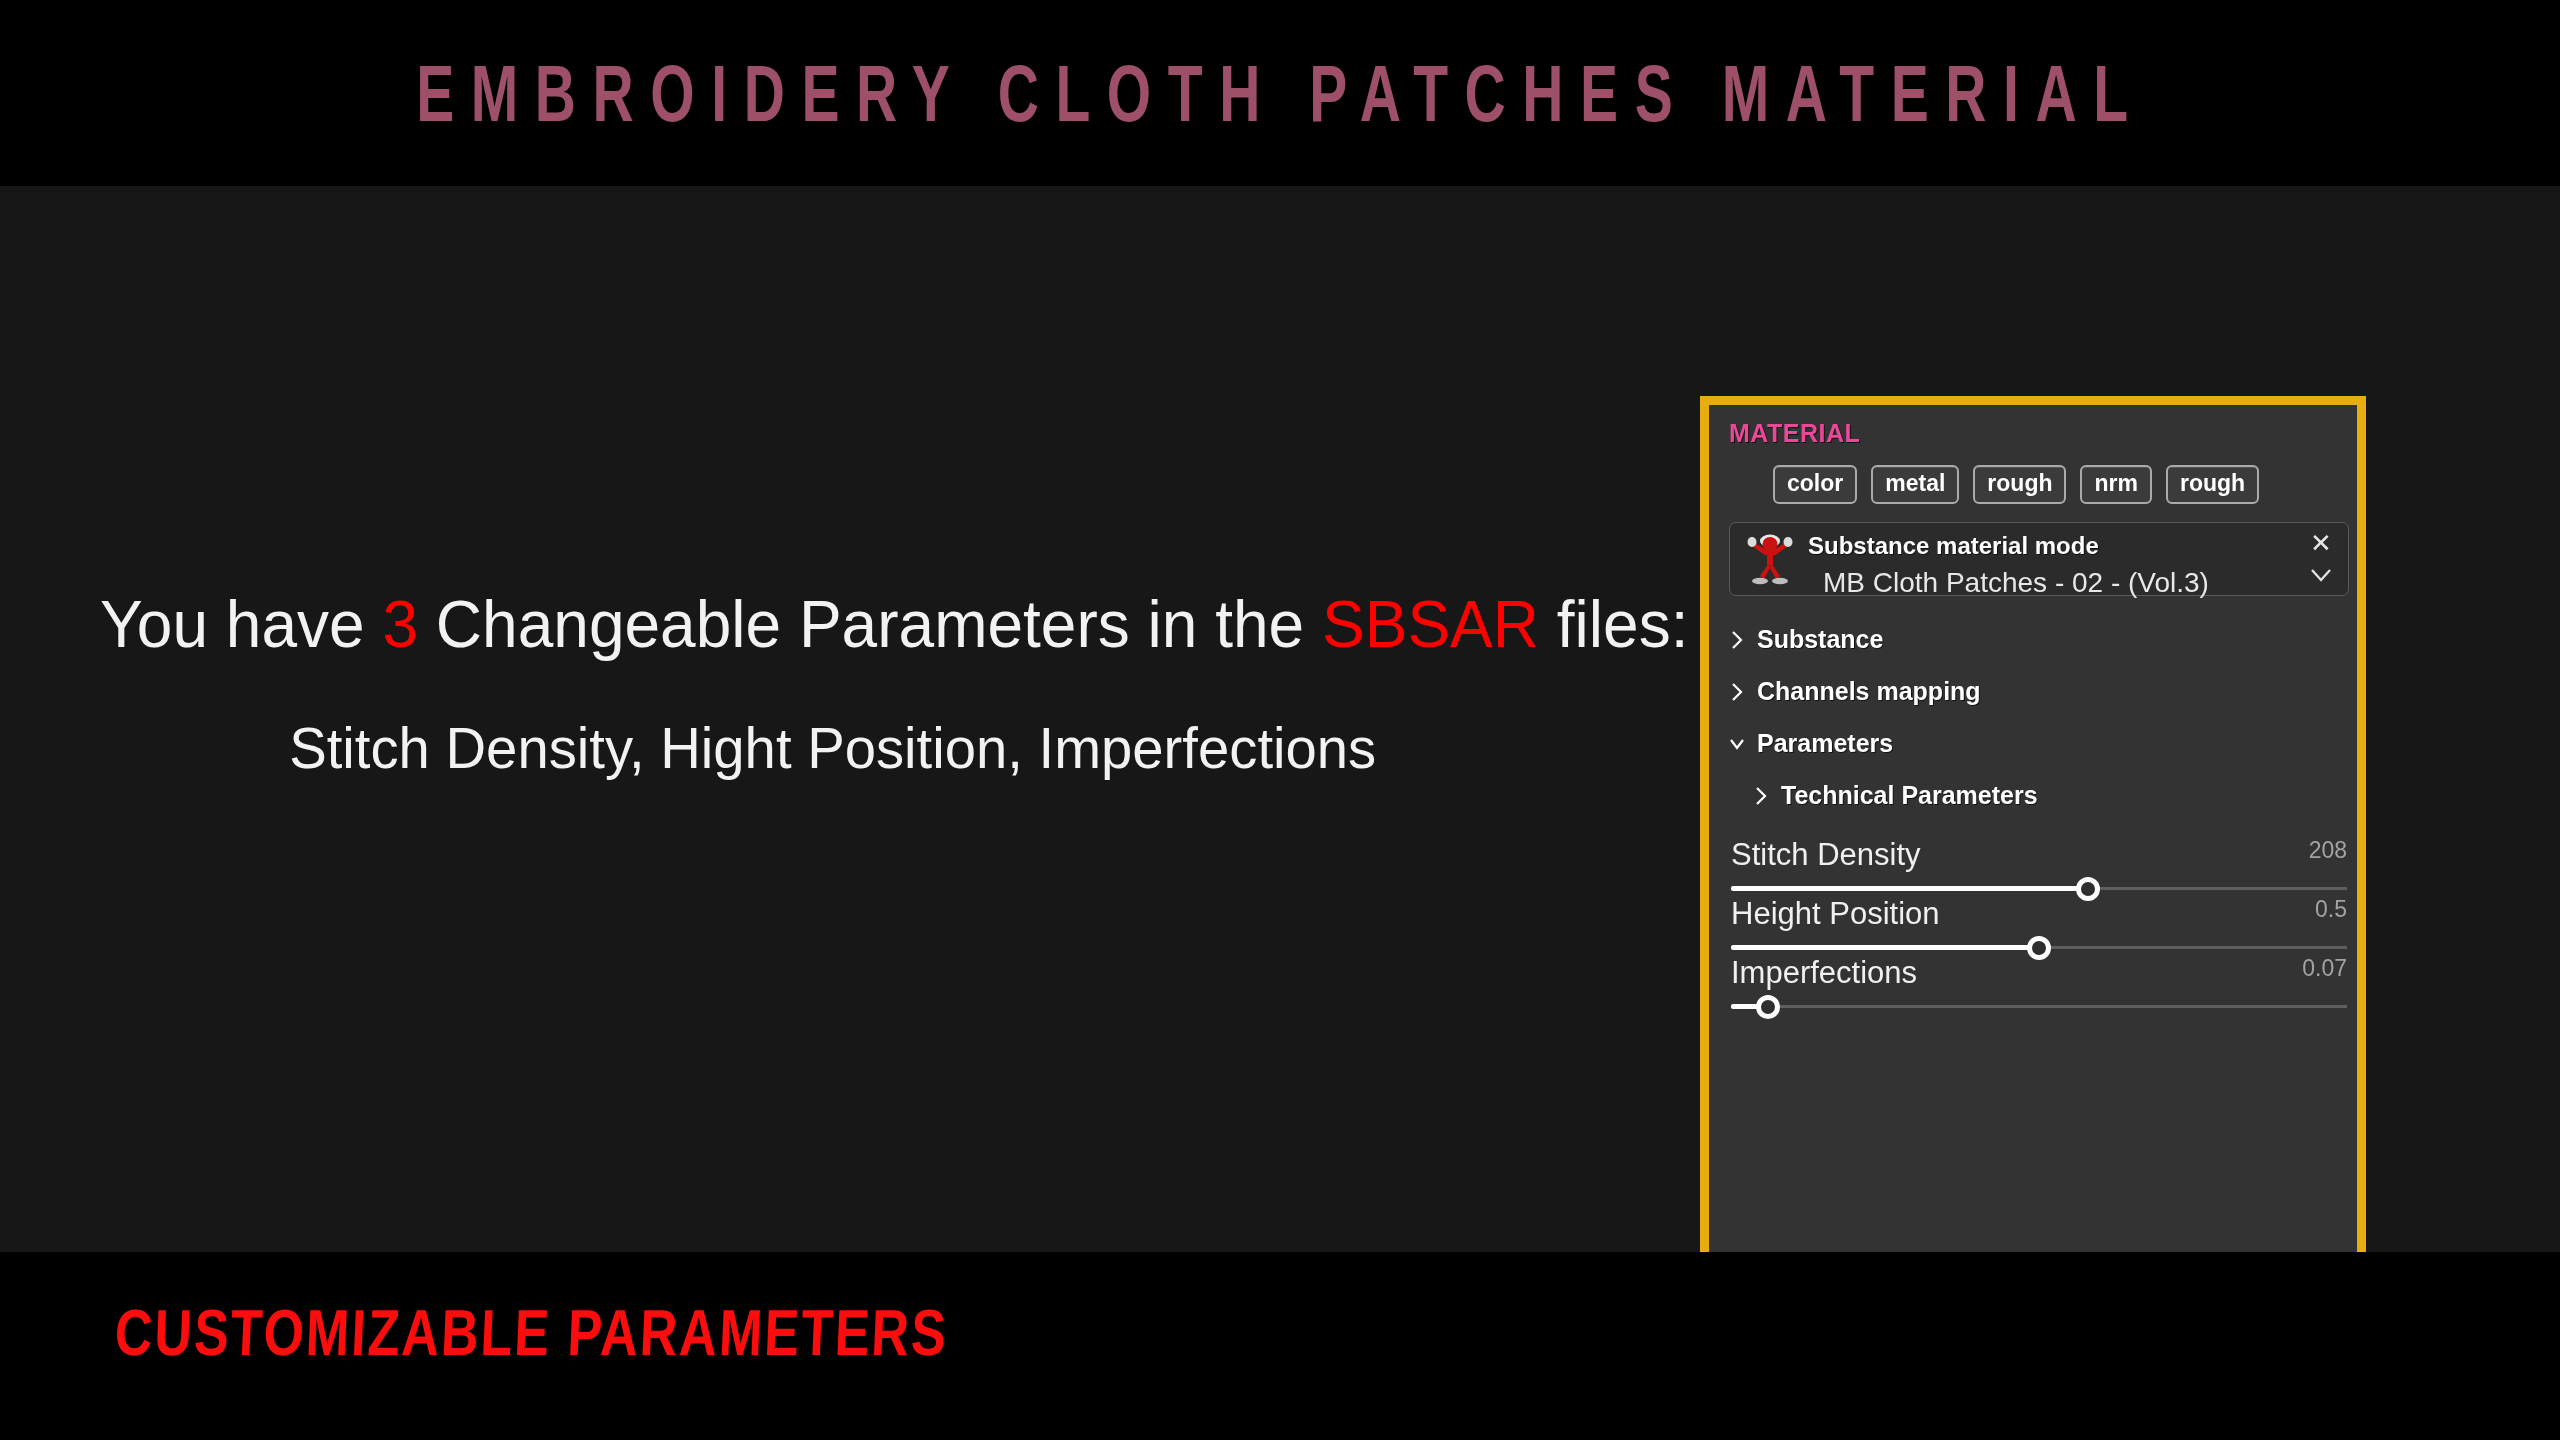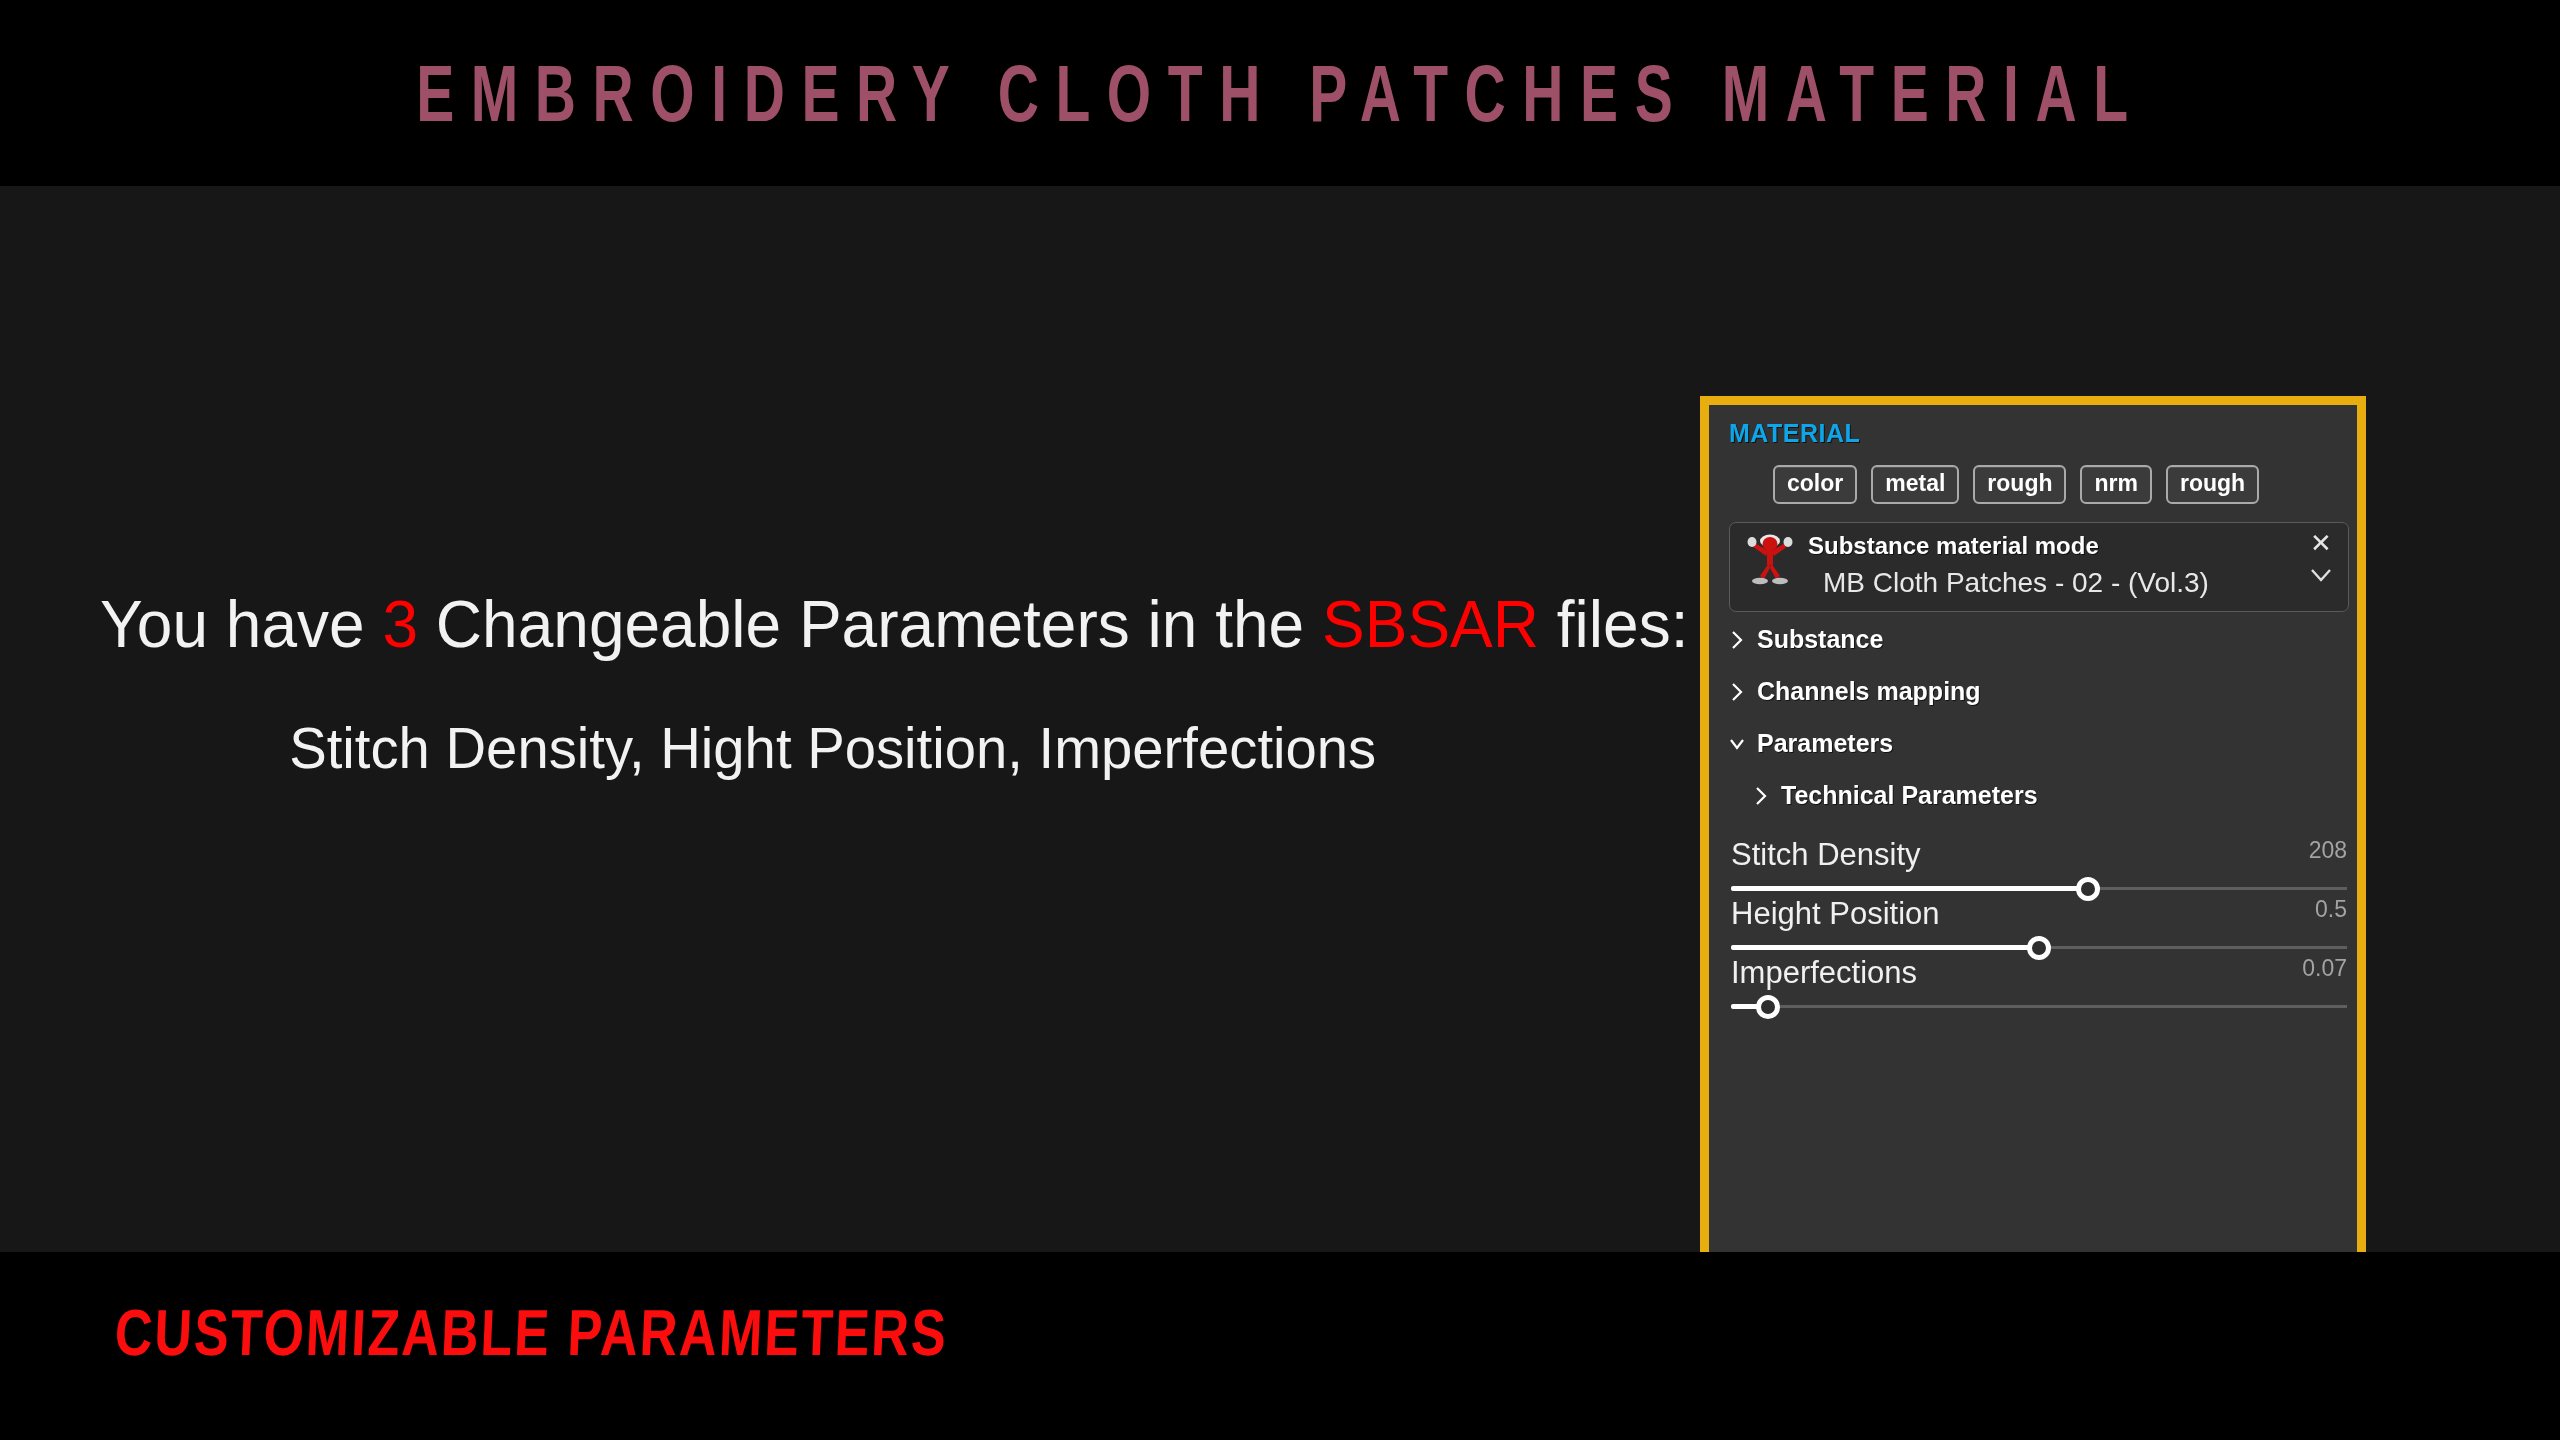--- a/index.html
+++ b/index.html
@@ -57,36 +57,36 @@
 
   
   .panel-frame {
     position:absolute; left:1700px; top:210px; width:666px; height:1018px;
     border:9px solid #e8ad0f; background:#333333;
   }
   .panel-inner { position:relative; width:100%; height:100%; padding:14px 0 0 0; }
 
   .panel-title {
     position:absolute; left:20px; top:14px;
-    font-weight:bold; font-size:25px; color:#0ea5e9; letter-spacing:0.5px;
+    font-weight:bold; font-size:25px; color:#ec4899; letter-spacing:0.5px;
     text-shadow:1px 1px 0 rgba(0,0,0,.7);
   }
 
   .chan-row { position:absolute; left:20px; top:60px; display:flex; gap:14px;padding-left:44px; }
   .chan-btn {
     border:2px solid #aaaaaa; border-radius:6px;
     background:#3b3b3b; color:#ffffff;
     font-weight:bold; font-size:23px;
     padding:4px 12px 6px 12px; line-height:1.1;
     box-shadow:inset 0 1px 0 rgba(255,255,255,.12);
     white-space:nowrap;
   }
 
   .sub-box {
-    position:absolute; left:20px; top:117px; width:620px; height:90px;
+    position:absolute; left:20px; top:117px; width:620px; height:74px;
     border:1px solid #5a5a5a; border-radius:7px; background:#2b2b2b;
   }
   .sub-icon {
     position:absolute; left:12px; top:9px; width:56px; height:56px;
   }
   .sub-title {
     position:absolute; left:78px; top:9px;
     font-weight:bold; font-size:24px; color:#ffffff;
     text-shadow:1px 1px 0 rgba(0,0,0,.6);
   }

